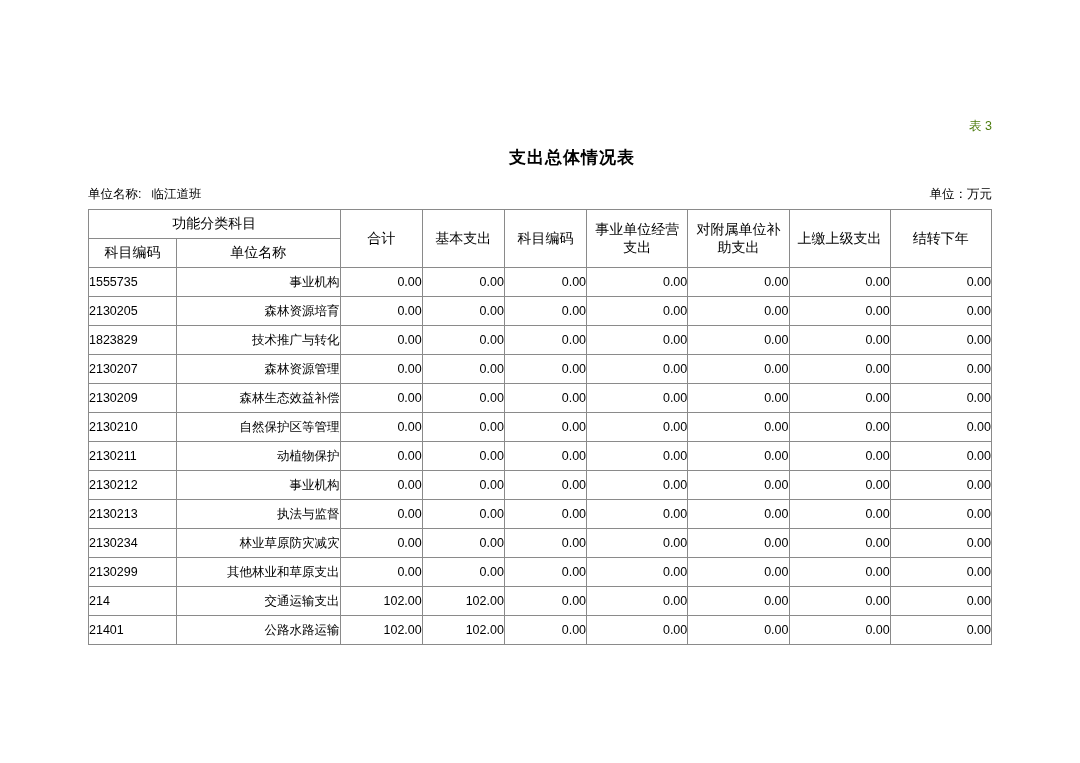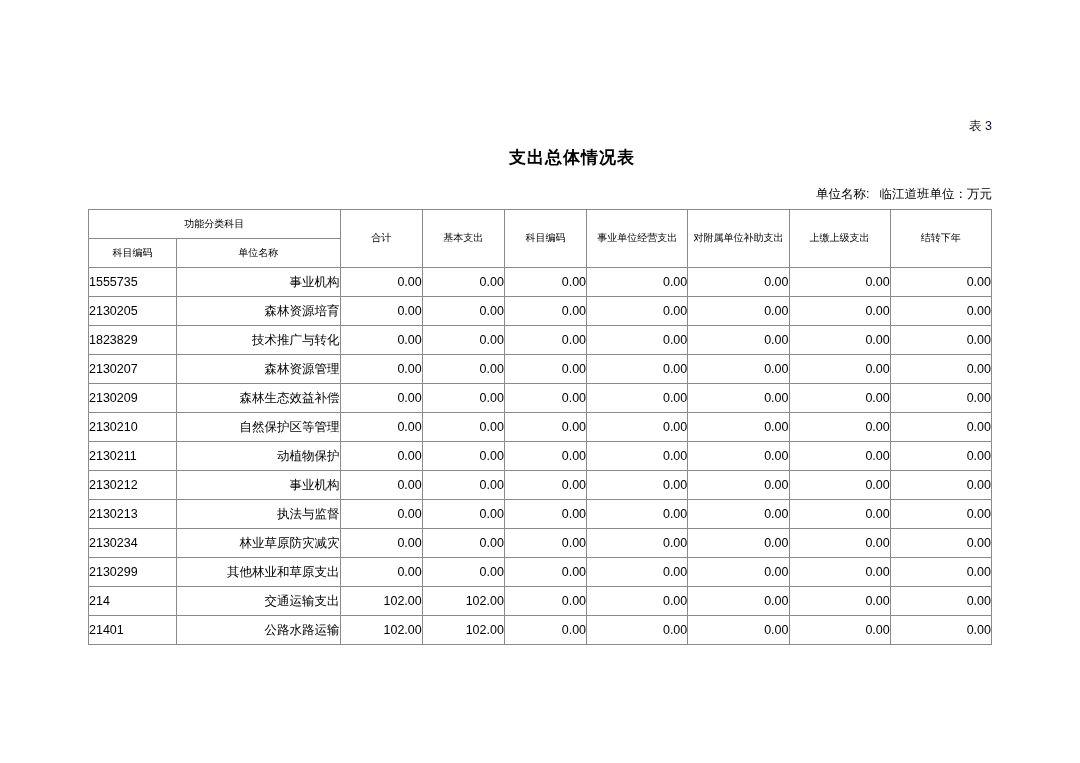--- a/index.html
+++ b/index.html
@@ -19,41 +19,41 @@
     position: relative;
     width: 1080px;
     height: 763px;
     box-sizing: border-box;
   }
   .sheet-no {
     position: absolute;
     top: 118px;
     right: 88px;
     font-size: 12.5px;
-    color: #0f172a;
+    color: #4d7c0f;
   }
   .doc-title {
     position: absolute;
     top: 146px;
     left: 0;
     width: 1080px;
     text-align: center;
     font-size: 17px;
     font-weight: bold;
     letter-spacing: 1px;
     padding-left: 32px;
   }
   .meta-row {
     position: absolute;
     top: 186px;
     left: 88px;
     width: 904px;
     font-size: 12.5px;
     display: flex;
-    justify-content: flex-end;
+    justify-content: space-between;
     align-items: baseline;
   }
   .meta-left {
     display: flex;
     align-items: baseline;
   }
   .meta-left .label { margin-right: 10px; }
   .meta-left .value { }
   table.main {
     position: absolute;
@@ -68,21 +68,21 @@
     border: 1px solid #8a8a8a;
     padding: 0;
     font-weight: normal;
     vertical-align: middle;
   }
   table.main th {
     text-align: center;
     height: 20px;
     line-height: 1.25;
     padding: 4px 3px;
-    font-size: 10px;
+    font-size: 14px;
   }
   .th-group {
     height: 28px;
   }
   table.main td {
     height: 28px;
     font-size: 12.5px;
   }
   td.code {
     padding-left: 10px;

